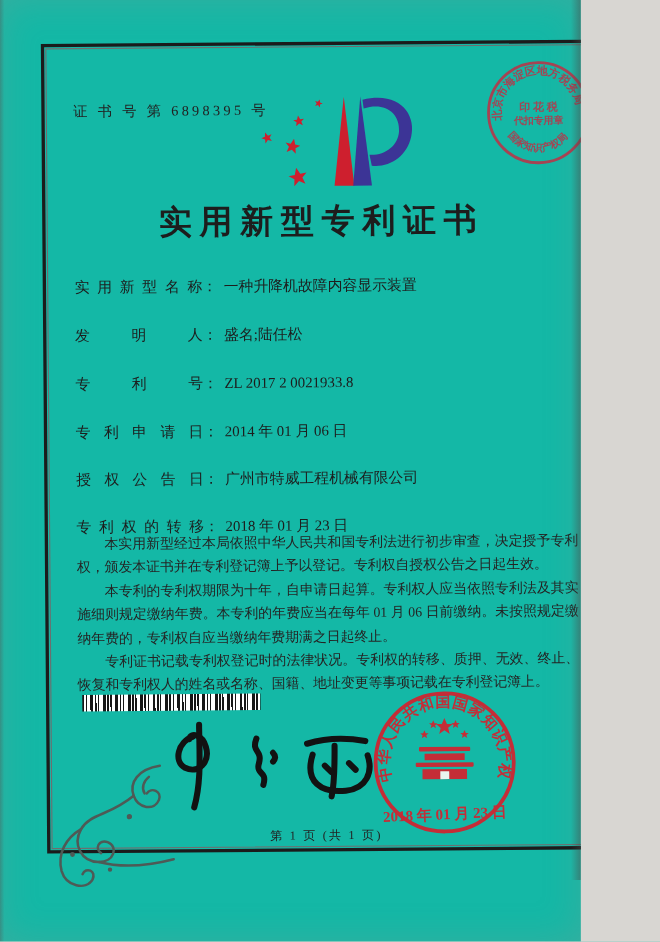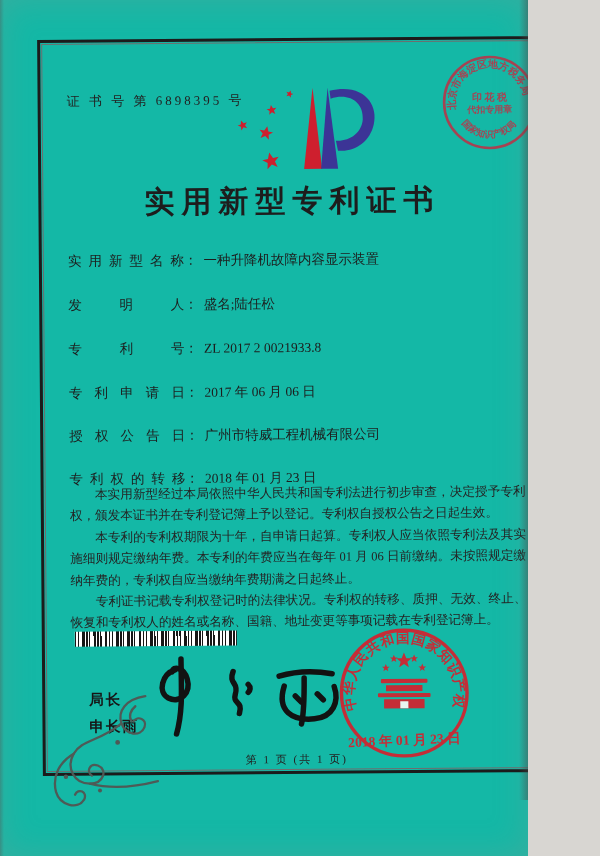--- a/index.html
+++ b/index.html
@@ -89,41 +89,37 @@
     <div class="field" style="top:210px">
       <span class="flabel">实用新型名称</span><span class="colon">：</span><span class="fvalue">一种升降机故障内容显示装置</span>
     </div>
     <div class="field" style="top:254px">
       <span class="flabel">发明人</span><span class="colon">：</span><span class="fvalue">盛名;陆任松</span>
     </div>
     <div class="field" style="top:298px">
       <span class="flabel">专利号</span><span class="colon">：</span><span class="fvalue">ZL 2017 2 0021933.8</span>
     </div>
     <div class="field" style="top:342px">
-      <span class="flabel">专利申请日</span><span class="colon">：</span><span class="fvalue">2017 年 06 月 06 日</span>
+      <span class="flabel">专利申请日</span><span class="colon">：</span><span class="fvalue">2014 年 01 月 06 日</span>
     </div>
     <div class="field" style="top:385px">
       <span class="flabel">授权公告日</span><span class="colon">：</span><span class="fvalue">广州市特威工程机械有限公司</span>
     </div>
     <div class="field" style="top:428px">
       <span class="flabel">专利权的转移</span><span class="colon">：</span><span class="fvalue">2018 年 01 月 23 日</span>
     </div>
 
     <div class="paras">
       <p>本实用新型经过本局依照中华人民共和国专利法进行初步审查，决定授予专利权，颁发本证书并在专利登记簿上予以登记。专利权自授权公告之日起生效。</p>
       <p>本专利的专利权期限为十年，自申请日起算。专利权人应当依照专利法及其实施细则规定缴纳年费。本专利的年费应当在每年 01 月 06 日前缴纳。未按照规定缴纳年费的，专利权自应当缴纳年费期满之日起终止。</p>
       <p>专利证书记载专利权登记时的法律状况。专利权的转移、质押、无效、终止、恢复和专利权人的姓名或名称、国籍、地址变更等事项记载在专利登记簿上。</p>
     </div>
 
     <div class="barcode"></div>
 
-    <div class="signer">
-      <div>局长</div>
-      <div>申长雨</div>
-    </div>
 
     <svg class="signature" viewBox="0 0 218 98">
       <g fill="none" stroke="#121212" stroke-width="5.5" stroke-linecap="round" stroke-linejoin="round">
         <path d="M30,16 C17,20 12,38 23,44 C35,50 46,39 42,25 C39,14 28,11 27,18"></path>
         <path d="M36,5 C36,30 38,56 31,80"></path>
         <path d="M88,18 C83,31 94,28 90,41 C87,51 98,47 94,60"></path>
         <path d="M103,31 C106,34 105,37 103,39"></path>
         <path d="M134,23 C151,18 171,18 187,21"></path>
         <path d="M159,25 C159,42 159,58 156,71"></path>
         <path d="M139,33 C131,58 147,68 169,66 C188,64 194,49 189,34"></path>

